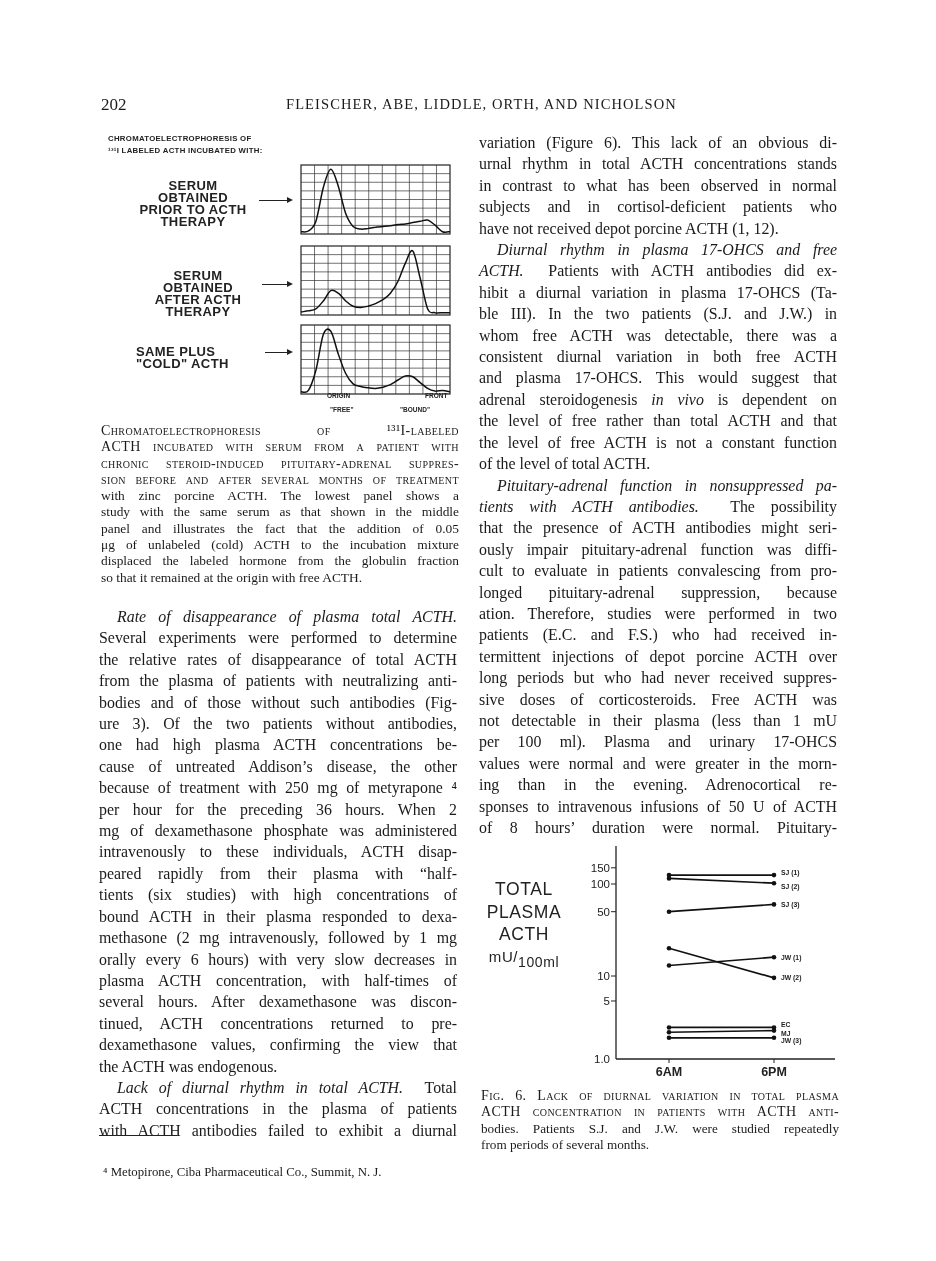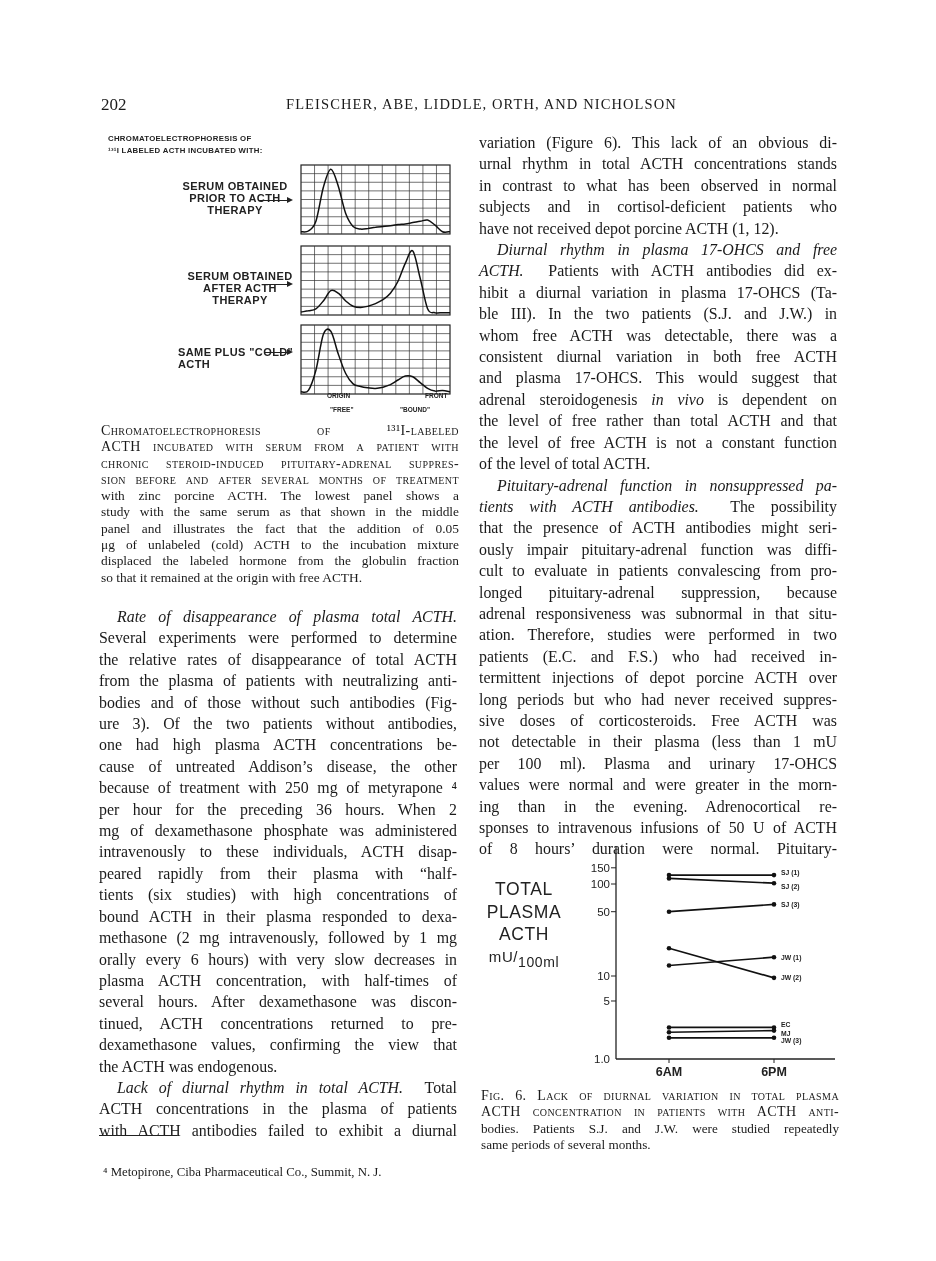--- a/index.html
+++ b/index.html
@@ -11,21 +11,21 @@
   .col .line { display: block; text-align: justify; text-align-last: justify; white-space: nowrap; }
   .col .line.last { text-align-last: left; }
   .col .line.ind { padding-left: 18px; }
   em { font-style: italic; }
   .sc { font-variant: small-caps; font-size: 14px; letter-spacing: 0.4px; }
   .cap { position: absolute; font-size: 13.4px; line-height: 16.3px; width: 358px; }
   .cap .line { display: block; text-align: justify; text-align-last: justify; white-space: nowrap; }
   .cap .line.last { text-align-last: left; }
   .fig-sans { font-family: "Liberation Sans", "DejaVu Sans", sans-serif; font-weight: bold; color: #222; }
   .fig5-title { left: 108px; top: 133px; font-size: 7.8px; line-height: 12px; letter-spacing: 0.3px; }
-  .fig5-label { font-size: 11px; line-height: 12px; letter-spacing: 0.4px; text-align: center; margin-left: 42px; }
+  .fig5-label { font-size: 13px; line-height: 12px; letter-spacing: 0.4px; text-align: center; }
   .fig5-arrow { position: absolute; height: 1.3px; background: #222; }
   .fig5-arrow::after { content: ""; position: absolute; right: -2px; top: -3px; border-left: 6px solid #222; border-top: 3.6px solid transparent; border-bottom: 3.6px solid transparent; }
   .panel { position: absolute; }
   .footnote-rule { left: 99px; top: 1135px; width: 78px; height: 1px; background: #222; }
   .footnote { left: 103px; top: 1138px; font-size: 12.8px; margin-top: 27px; }
   .fig6-ylab { font-family: "Liberation Sans", "DejaVu Sans", sans-serif; font-size: 17.5px; color: #222; text-align: center; line-height: 22.5px; letter-spacing: 0.6px; }
 </style>
 </head>
 <body>
 
@@ -197,21 +197,20 @@
       <span class="line">the level of free ACTH is not a constant function</span>
       <span class="line last">of the level of total ACTH.</span>
     </div>
   <span class="line ind"><em>Pituitary-adrenal function in nonsuppressed pa-</em></span>
   <span class="line"><em>tients with ACTH antibodies.</em>&nbsp; <span>The possibility</span></span>
   <div id="right-p3">
       <span class="line">that the presence of ACTH antibodies might seri-</span>
       <span class="line">ously impair pituitary-adrenal function was diffi-</span>
       <span class="line">cult to evaluate in patients convalescing from pro-</span>
       <span class="line">longed pituitary-adrenal suppression, because</span>
-      <span class="line">adrenal responsiveness was subnormal in that situ-</span>
       <span class="line">ation. Therefore, studies were performed in two</span>
       <span class="line">patients (E.C. and F.S.) who had received in-</span>
       <span class="line">termittent injections of depot porcine ACTH over</span>
       <span class="line">long periods but who had never received suppres-</span>
       <span class="line">sive doses of corticosteroids. Free ACTH was</span>
       <span class="line">not detectable in their plasma (less than 1 mU</span>
       <span class="line">per 100 ml). Plasma and urinary 17-OHCS</span>
       <span class="line">values were normal and were greater in the morn-</span>
       <span class="line">ing than in the evening. Adrenocortical re-</span>
       <span class="line">sponses to intravenous infusions of 50 U of ACTH</span>
@@ -291,14 +290,14 @@
       <circle cx="109" cy="197.8123820764256" r="2.3" fill="#111"></circle>
       <circle cx="214" cy="197.8123820764256" r="2.3" fill="#111"></circle>
       <text x="221" y="203.3123820764256" font-family="Liberation Sans, DejaVu Sans, sans-serif" font-size="6.8" font-weight="bold" fill="#222">JW (3)</text>
     </g>
   </svg>
 
 <div class="cap" style="left:481px; top:1088px; width:358px; font-size:13.2px;">
   <span class="line"><span class="sc">Fig. 6. Lack of diurnal variation in total plasma</span></span>
   <span class="line"><span class="sc">ACTH concentration in patients with ACTH anti-</span></span>
   <span class="line">bodies. Patients S.J. and J.W. were studied repeatedly</span>
-  <span class="line last">same periods of several months.</span>
+  <span class="line last">from periods of several months.</span>
 </div>
 
 </body></html>

